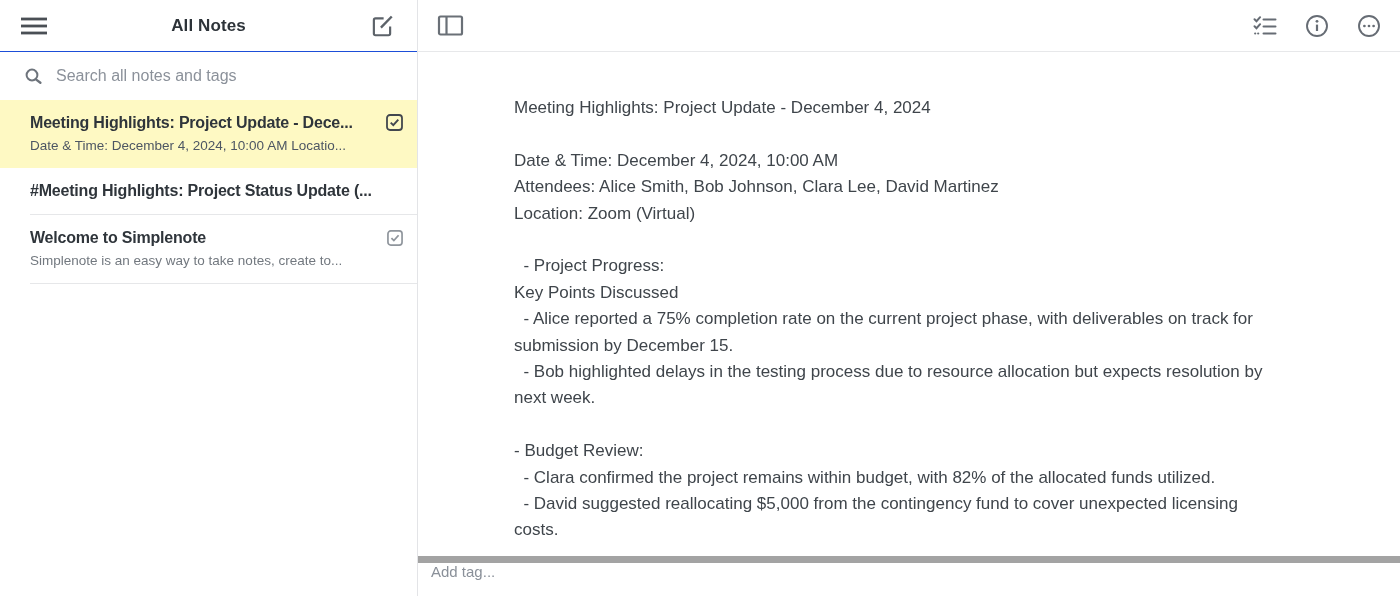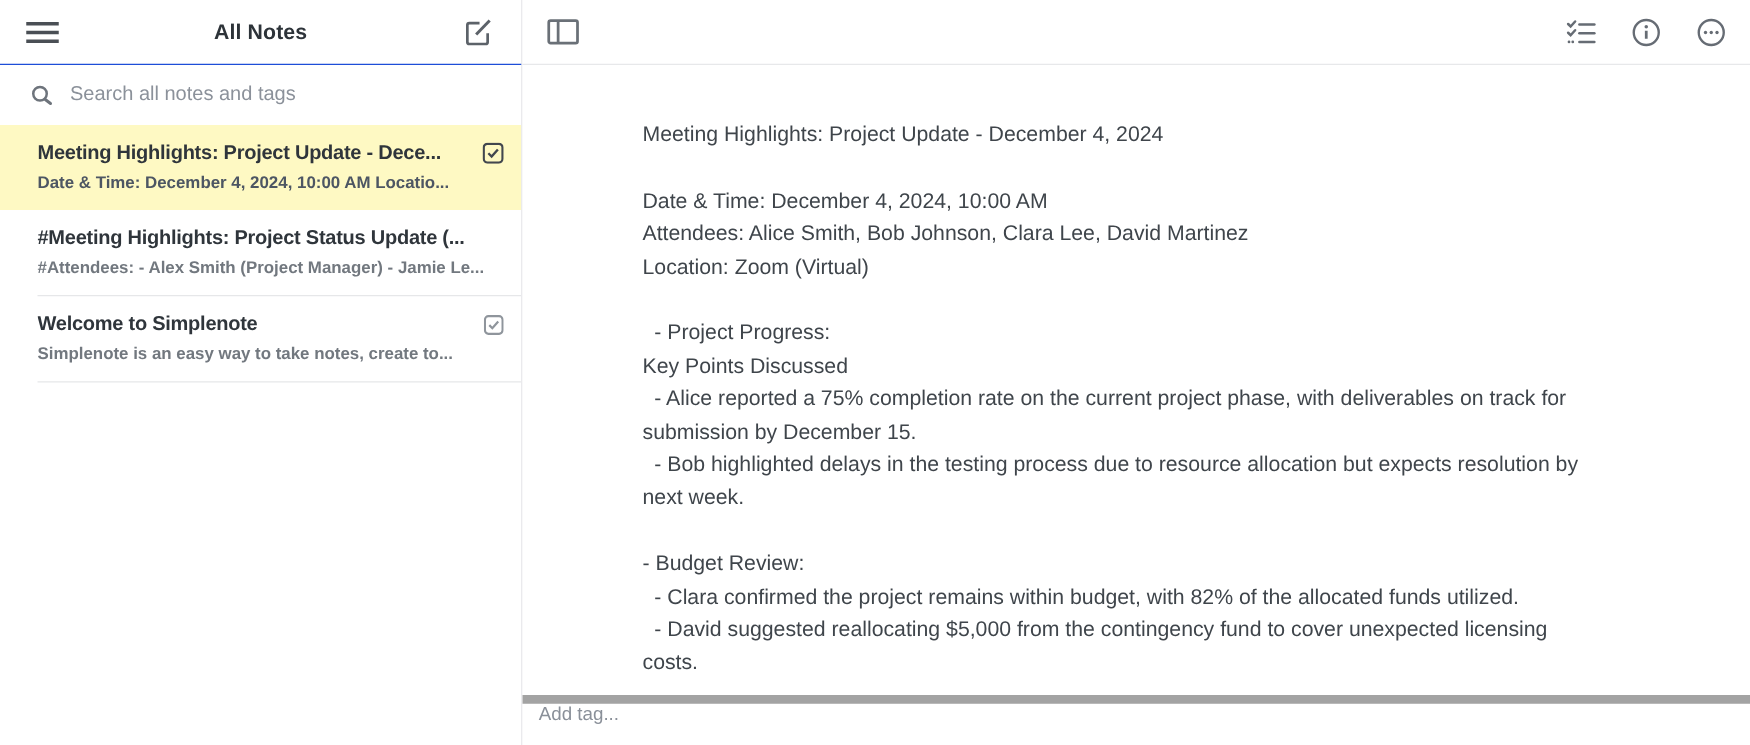--- a/index.html
+++ b/index.html
@@ -43,21 +43,21 @@
   .note-title-row { display: flex; align-items: center; }
   .note-title {
     flex: 1; min-width: 0;
     font-size: 16px; font-weight: 700; color: #2f353b;
     letter-spacing: -0.2px;
     white-space: nowrap; overflow: hidden; text-overflow: clip;
     line-height: 23px;
   }
   .note-preview {
     font-size: 13.5px; color: #72787f; line-height: 20px; margin-top: 2px;
-    white-space: nowrap; overflow: hidden; text-overflow: clip; font-weight: bold;
+    white-space: nowrap; overflow: hidden; text-overflow: clip;
   }
   .note-item.selected .note-preview { color: #4d5663; }
   .note-check { margin-left: 6px; flex: none; }
   .list-divider { height: 1px; background: #e6e7e9; margin-left: 30px; }
 
   
   .editor { flex: 1; display: flex; flex-direction: column; height: 100%; background: #fff; }
   .ed-toolbar {
     height: 52px; min-height: 52px;
     display: flex; align-items: center;
@@ -132,21 +132,20 @@
             <path d="M4.7 8.6 l2.6 2.6 5-5.6" stroke="#42474e" stroke-width="1.9" fill="none"></path>
           </svg>
         </div>
         <div class="note-preview">Date &amp; Time: December 4, 2024, 10:00 AM Locatio...</div>
       </div>
 
       <div class="note-item">
         <div class="note-title-row">
           <div class="note-title">#Meeting Highlights: Project Status Update (...</div>
         </div>
-        <div class="note-preview">#Attendees: - Alex Smith (Project Manager) - Jamie Le...</div>
       </div>
       <div class="list-divider"></div>
 
       <div class="note-item">
         <div class="note-title-row">
           <div class="note-title">Welcome to Simplenote</div>
           <svg class="note-check" width="16" height="16" viewBox="0 0 17 17" fill="none">
             <rect x="1" y="1" width="15" height="15" rx="3" stroke="#8f959c" stroke-width="1.8"></rect>
             <path d="M4.7 8.6 l2.6 2.6 5-5.6" stroke="#8f959c" stroke-width="1.9" fill="none"></path>
           </svg>

